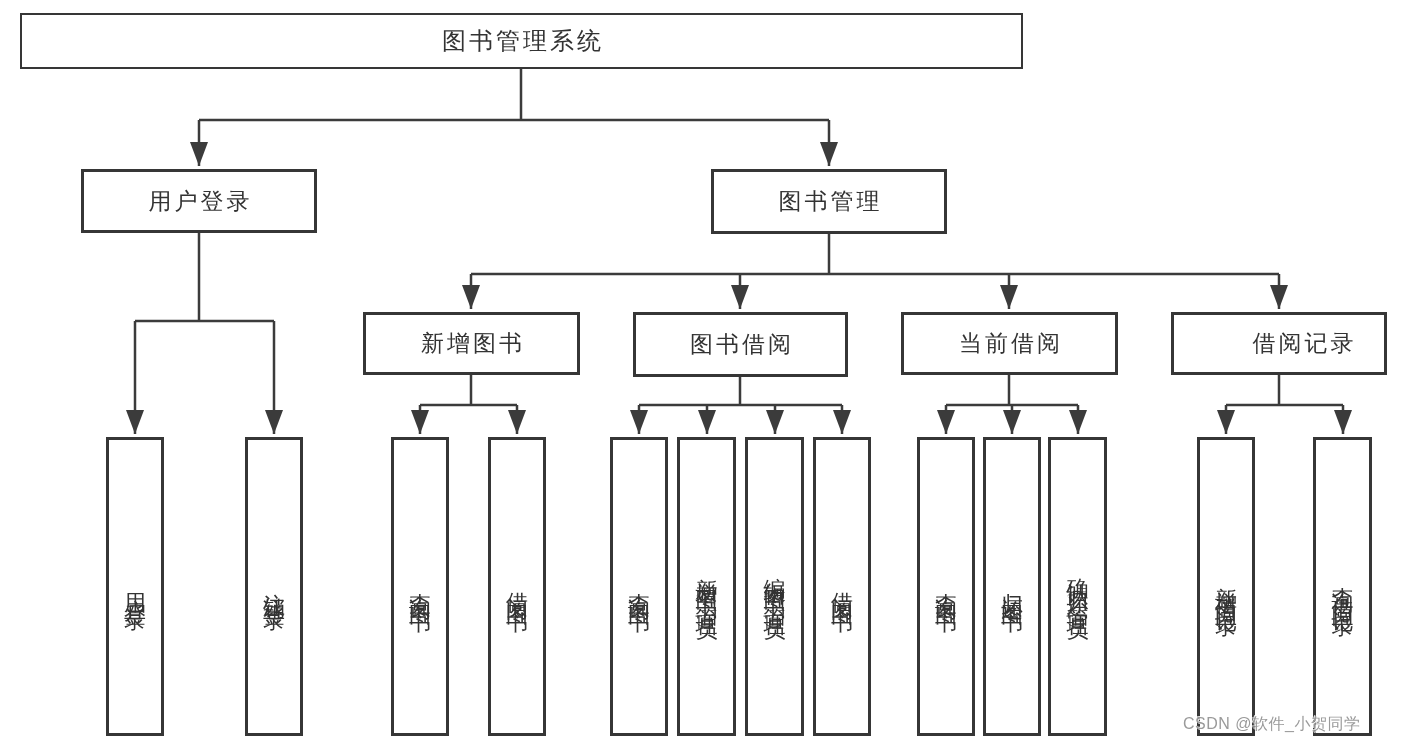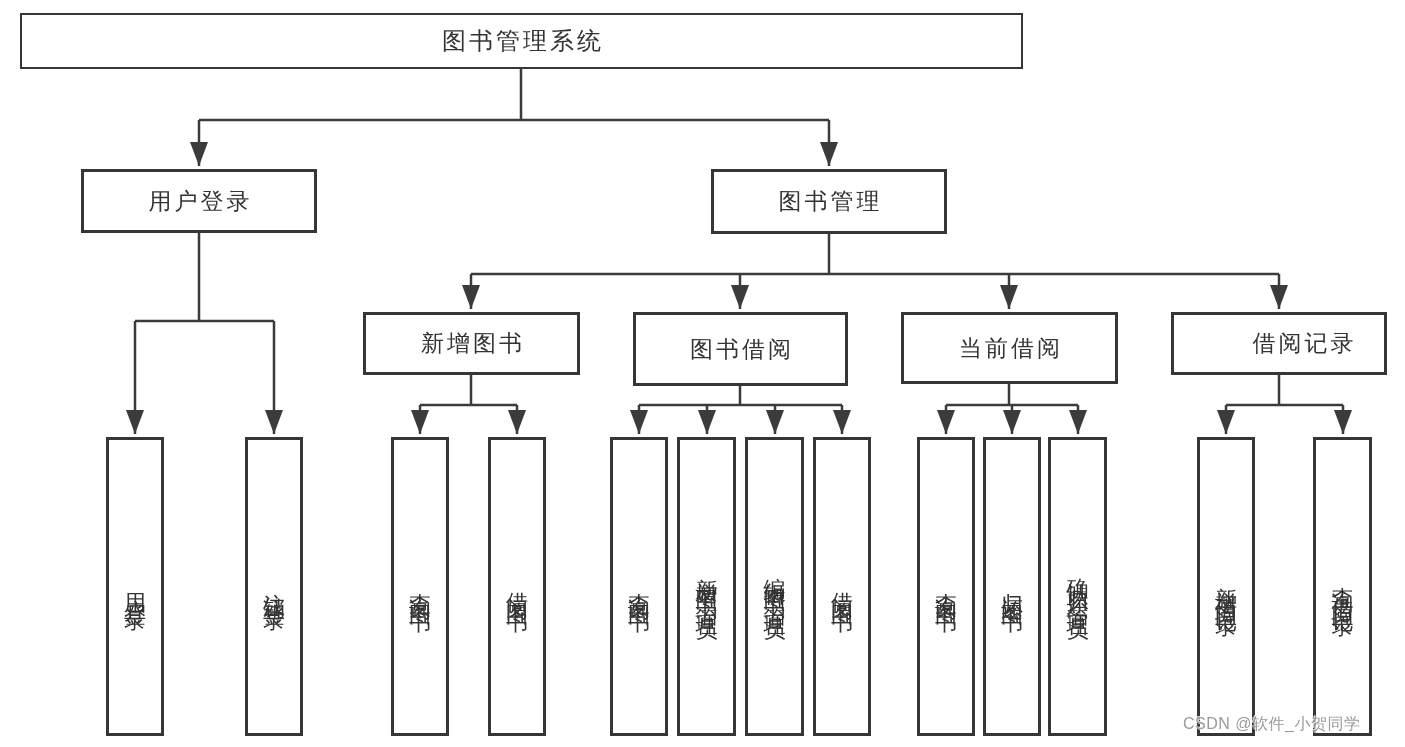--- a/index.html
+++ b/index.html
@@ -112,24 +112,24 @@
   <div class="node" style="left:81px; top:169px; width:236px; height:64px;">
     <span class="hlabel">用户登录</span>
   </div>
   <div class="node" style="left:711px; top:169px; width:236px; height:65px;">
     <span class="hlabel">图书管理</span>
   </div>
 
   <div class="node" style="left:363px; top:312px; width:217px; height:63px;">
     <span class="hlabel">新增图书</span>
   </div>
-  <div class="node" style="left:633px; top:312px; width:215px; height:74px;">
+  <div class="node" style="left:633px; top:312px; width:215px; height:65px;">
     <span class="hlabel">图书借阅</span>
   </div>
-  <div class="node" style="left:901px; top:312px; width:217px; height:72px;">
+  <div class="node" style="left:901px; top:312px; width:217px; height:63px;">
     <span class="hlabel">当前借阅</span>
   </div>
   <div class="node" style="left:1171px; top:312px; width:216px; height:63px;padding-left:48px;">
     <span class="hlabel">借阅记录</span>
   </div>
 
   <div class="node vnode" style="left:106px; top:437px; width:58px; height:299px;">
     <span class="vlabel">用户登录</span>
   </div>
   <div class="node vnode" style="left:245px; top:437px; width:58px; height:299px;">

